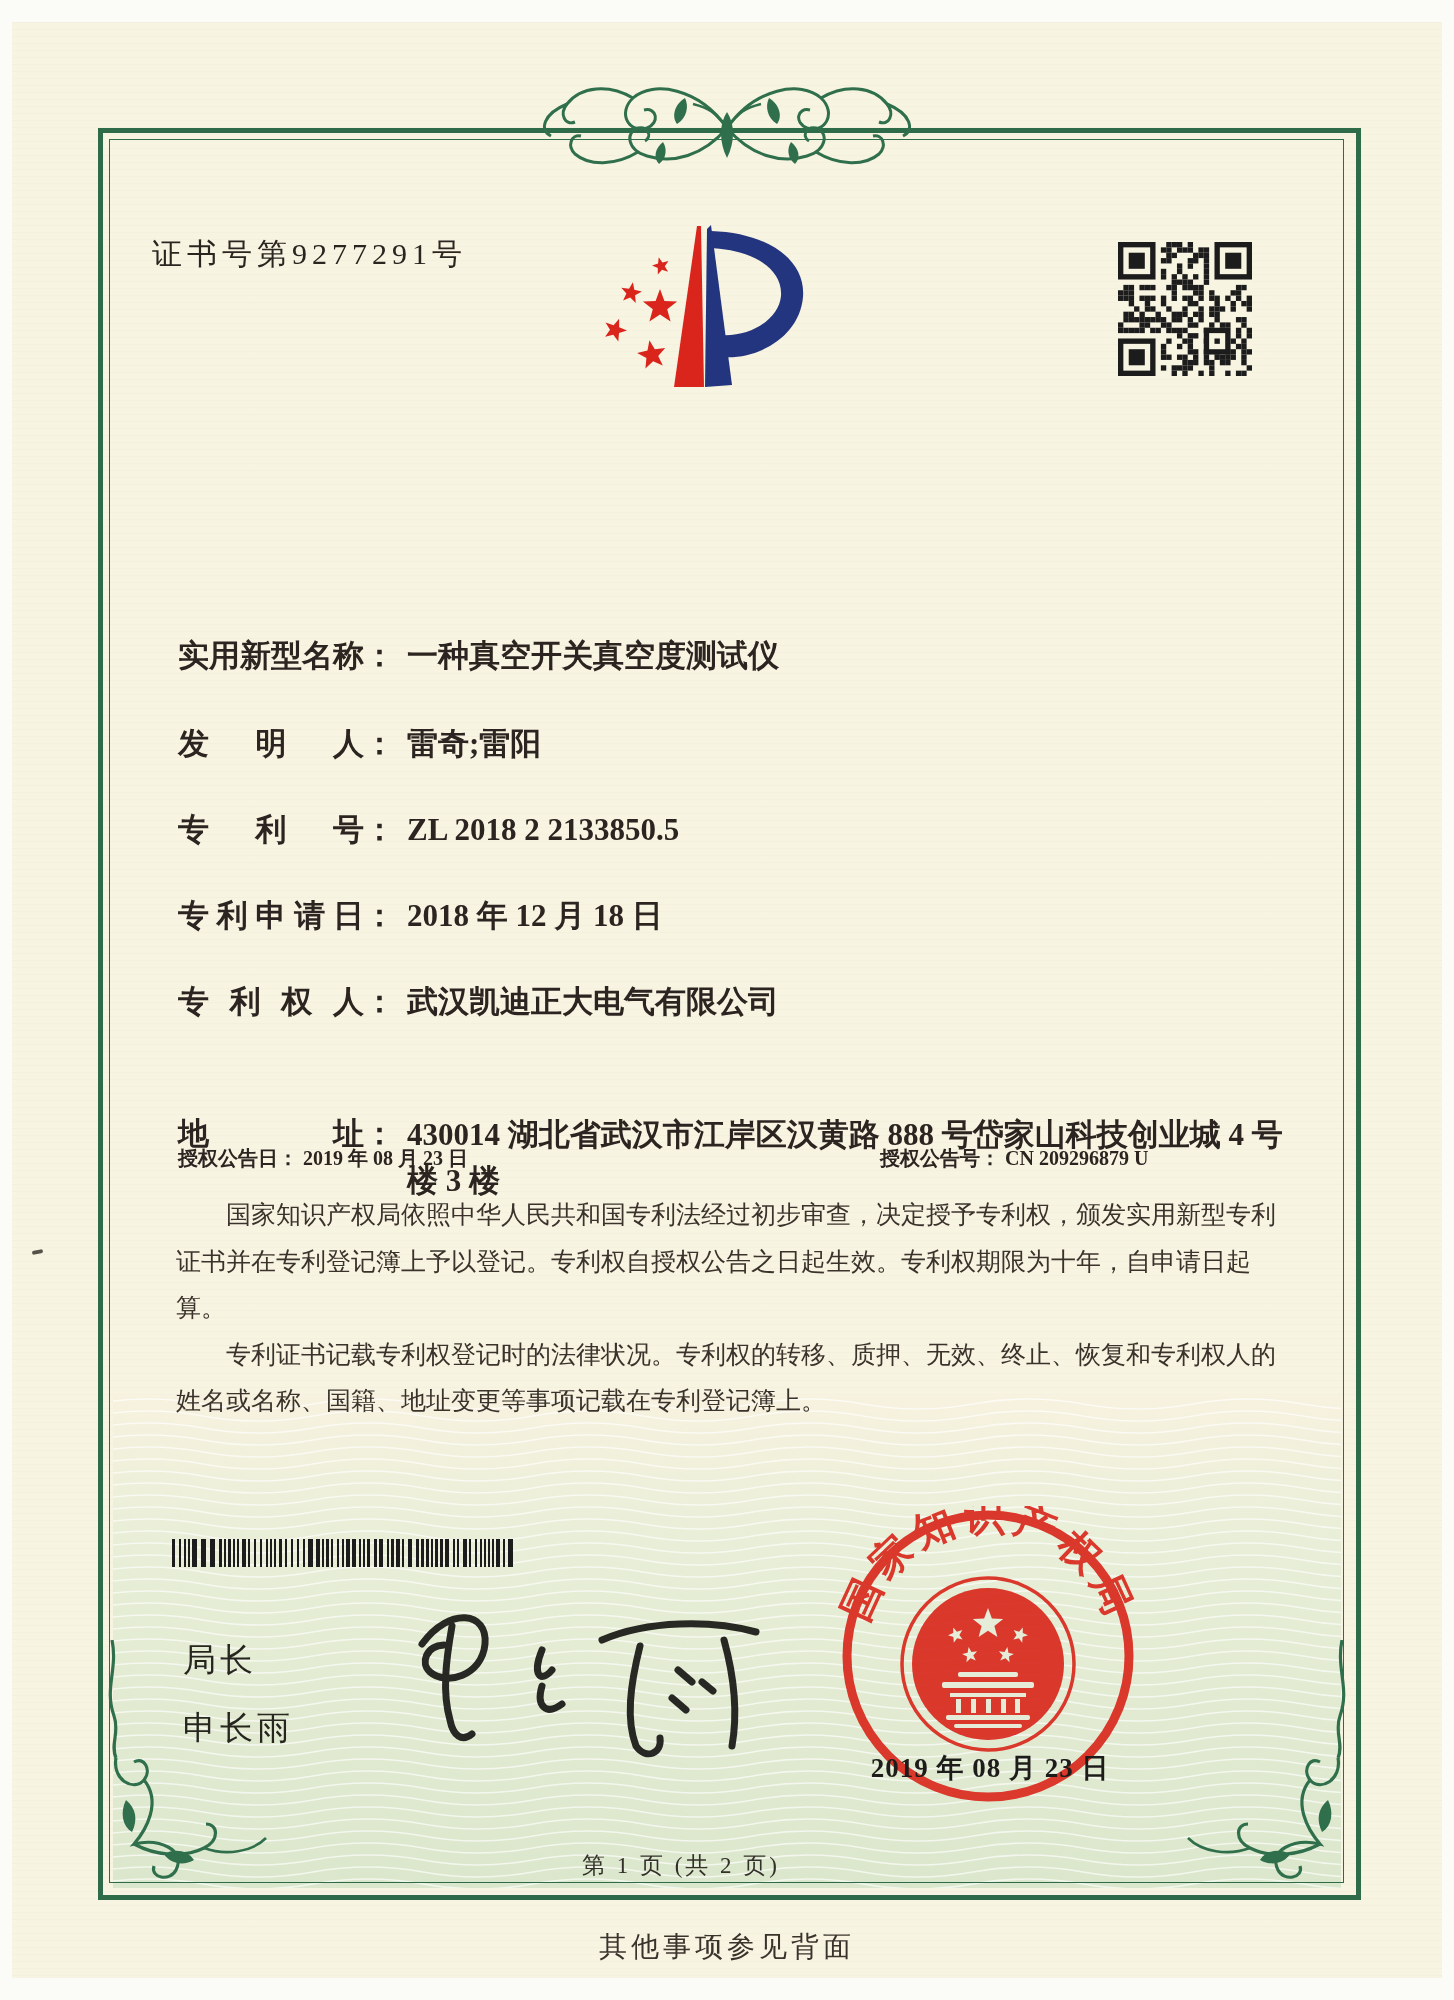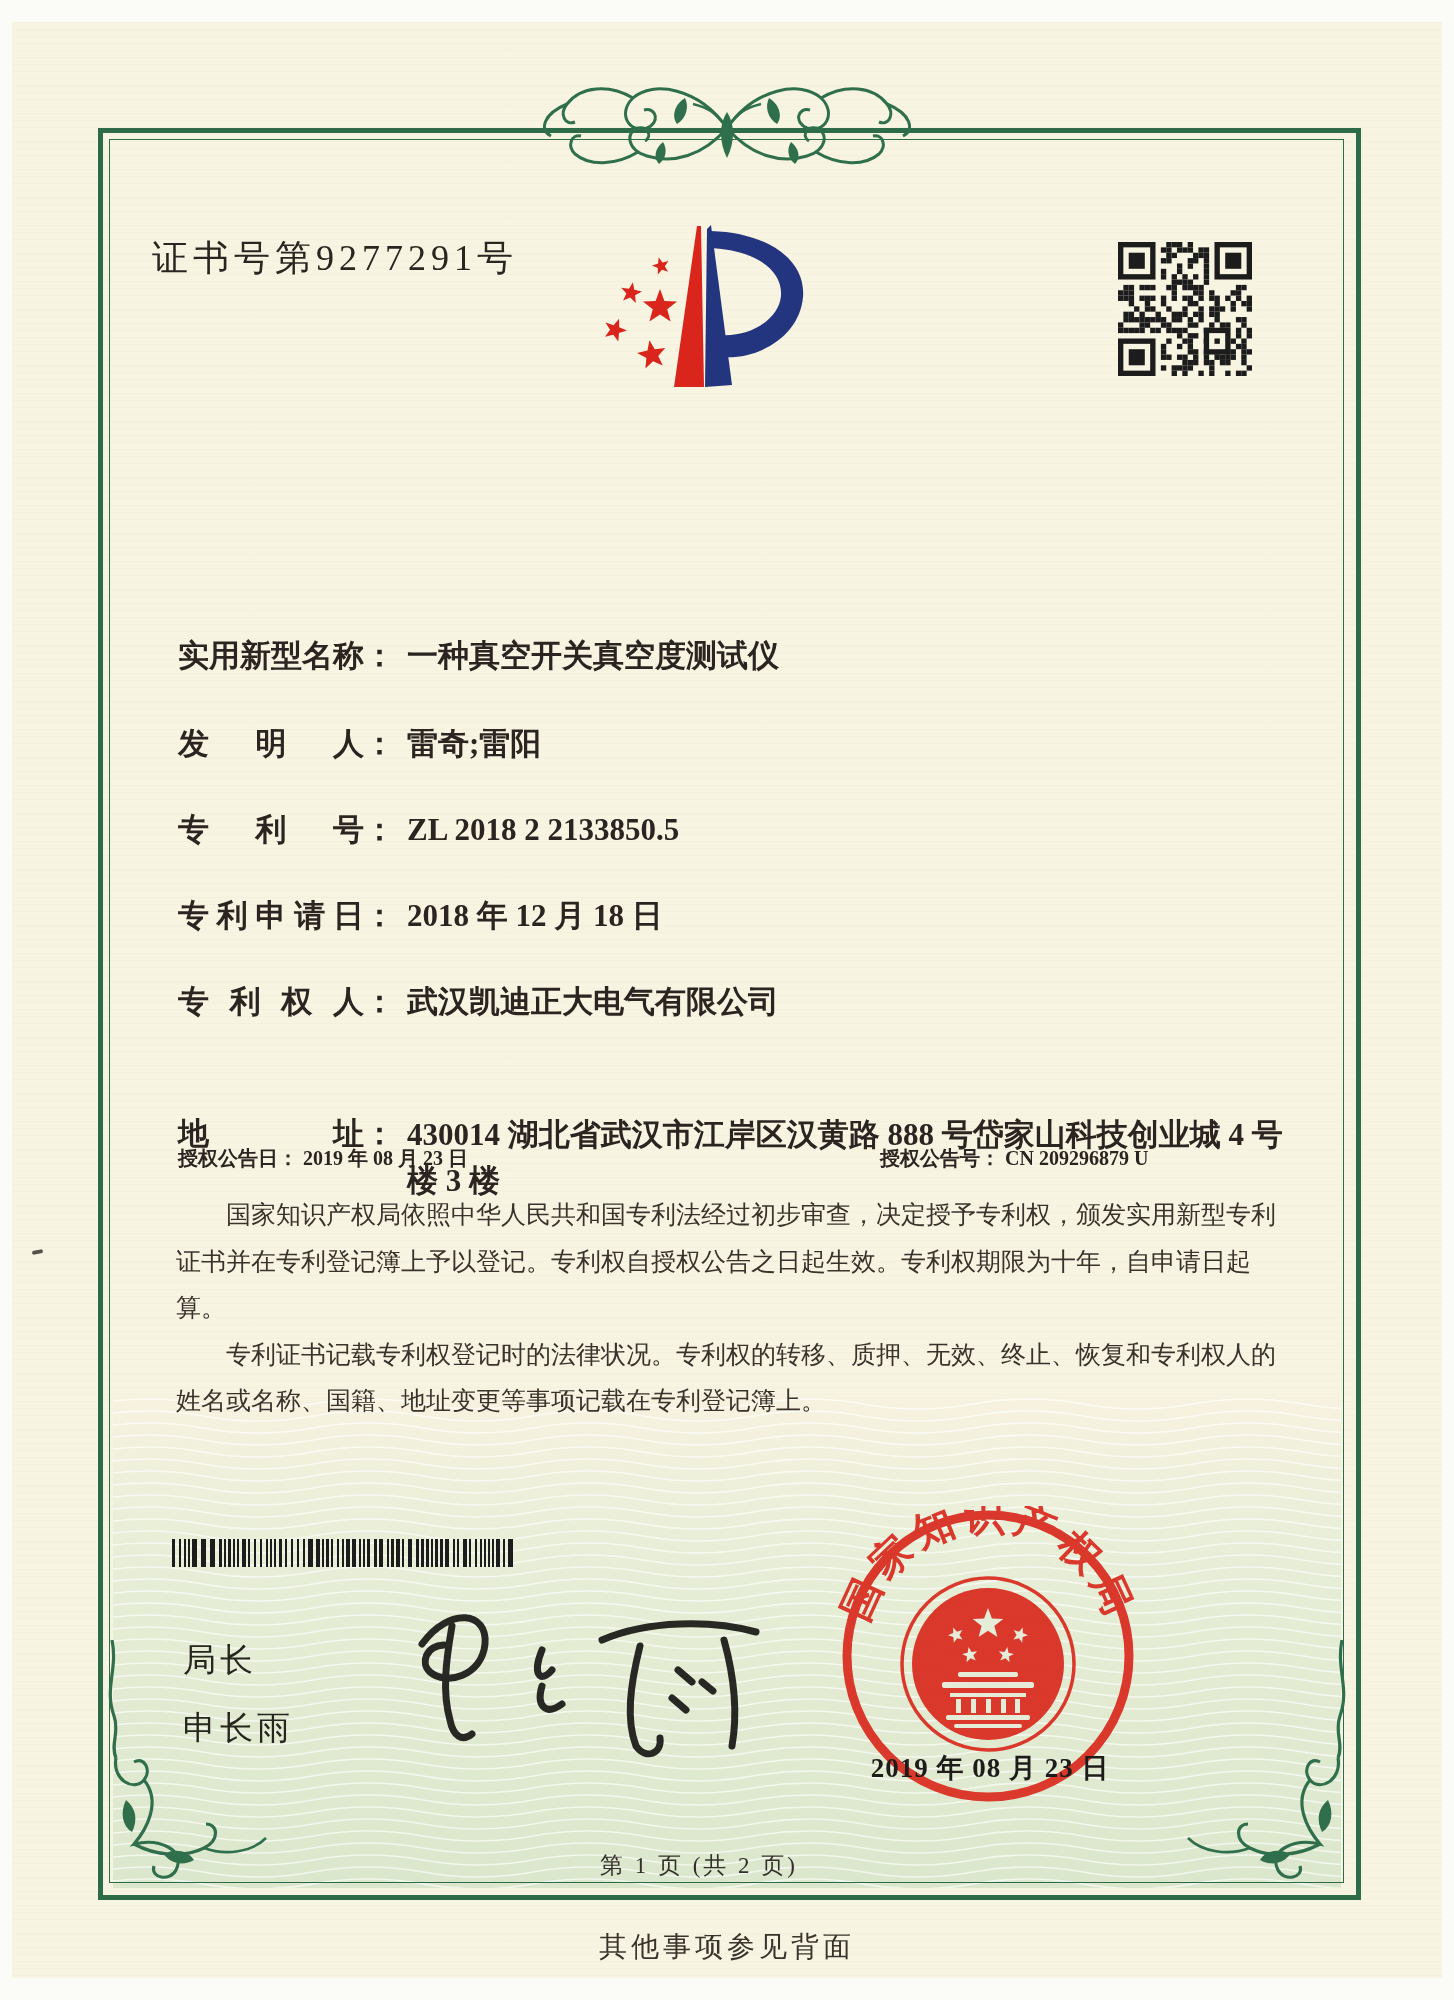--- a/index.html
+++ b/index.html
@@ -7,39 +7,39 @@
         font-family:"Liberation Serif","DejaVu Serif",serif;color:#2b2420;}
   .paper{position:absolute;left:12px;top:22px;right:12px;bottom:22px;
          background:#f8f4e2;
          background-image:repeating-linear-gradient(180deg, rgba(90,80,40,0.025) 0 1px, rgba(0,0,0,0) 1px 7px);}
   .abs{position:absolute;}
   
   .frame-outer{position:absolute;left:98px;top:128px;width:1253px;height:1762px;
                border:5px solid #2d6b49;}
   .frame-inner{position:absolute;left:109px;top:139px;width:1233px;height:1742px;
                border:1.5px solid #2d6b49;}
-  .cert-number{left:152px;top:234px;font-size:36px;letter-spacing:5px;font-weight:500;color:#2b2520;}
+  .cert-number{left:152px;top:234px;font-size:30px;letter-spacing:5px;font-weight:500;color:#2b2520;}
   .title{left:113px;top:450px;width:1228px;text-align:center;font-size:64px;font-weight:bold;
          letter-spacing:20px;color:#201a15;}
   .field-row{position:absolute;left:178px;white-space:nowrap;font-size:31px;font-weight:600;line-height:44px;}
   .flabel{display:inline-block;width:186px;text-align:justify;text-align-last:justify;vertical-align:top;}
   .fcolon{vertical-align:top;}
   .fvalue{margin-left:12px;vertical-align:top;display:inline-block;}
   .fvalue.wrap{white-space:normal;width:905px;line-height:46px;}
   .grant-row{position:absolute;left:178px;top:1145px;font-size:20px;font-weight:600;white-space:nowrap;}
   .grant-number{position:absolute;left:702px;top:0;}
   .bodytext{position:absolute;left:176px;top:1192px;width:1102px;font-size:25px;line-height:46.5px;
             color:#3a322b;font-weight:500;}
   .bodytext p{margin:0;text-indent:2em;}
   .signer{position:absolute;left:183px;font-size:33px;font-weight:500;color:#26261f;
           font-family:Liberation Serif, serif;letter-spacing:4px;}
   .seal-date{position:absolute;left:855px;top:1750px;width:270px;text-align:center;
              font-size:27px;font-weight:600;color:#1d1c1a;letter-spacing:1px;white-space:nowrap;}
   .page-footer{position:absolute;left:113px;top:1850px;width:1136px;text-align:center;
-               font-size:23px;color:#33302a;letter-spacing:3px;padding-left:18px;}
+               font-size:23px;color:#33302a;letter-spacing:3px;}
   .back-note{position:absolute;left:0;top:1928px;width:1454px;text-align:center;
              font-size:28px;color:#3a332c;letter-spacing:4px;}
   .speck{position:absolute;left:32px;top:1250px;width:11px;height:4px;background:#55524a;
          transform:rotate(-10deg);border-radius:2px;}
 </style>
 </head>
 <body>
 
 <div class="page">
   <div class="paper"></div>

